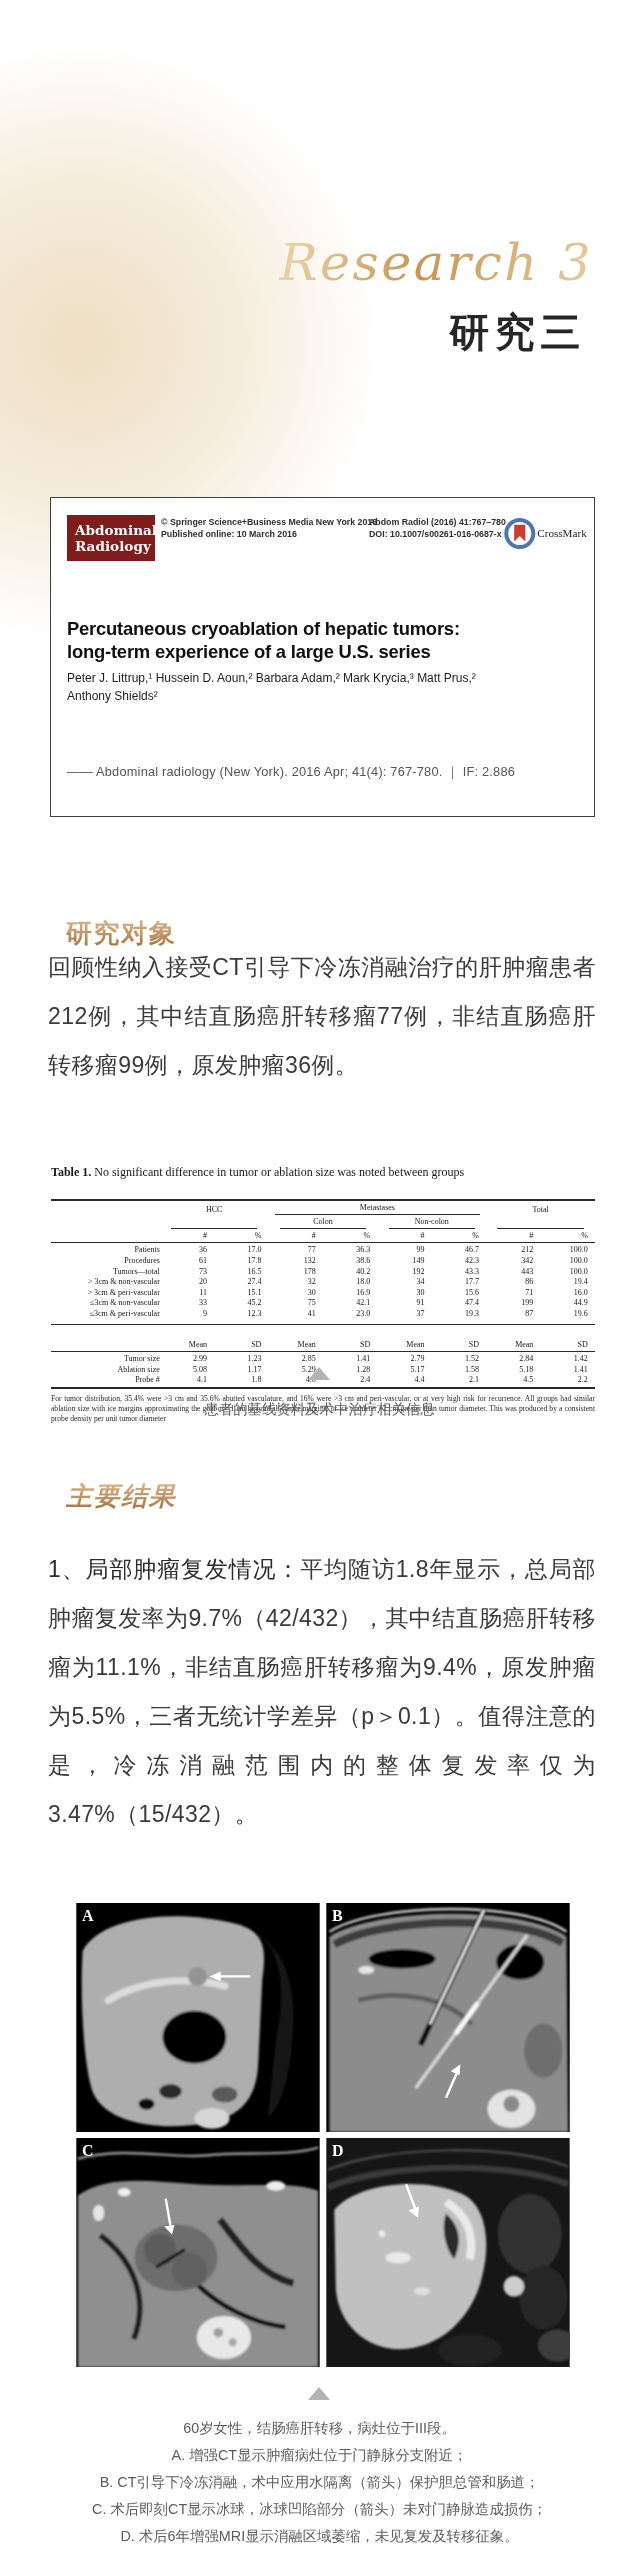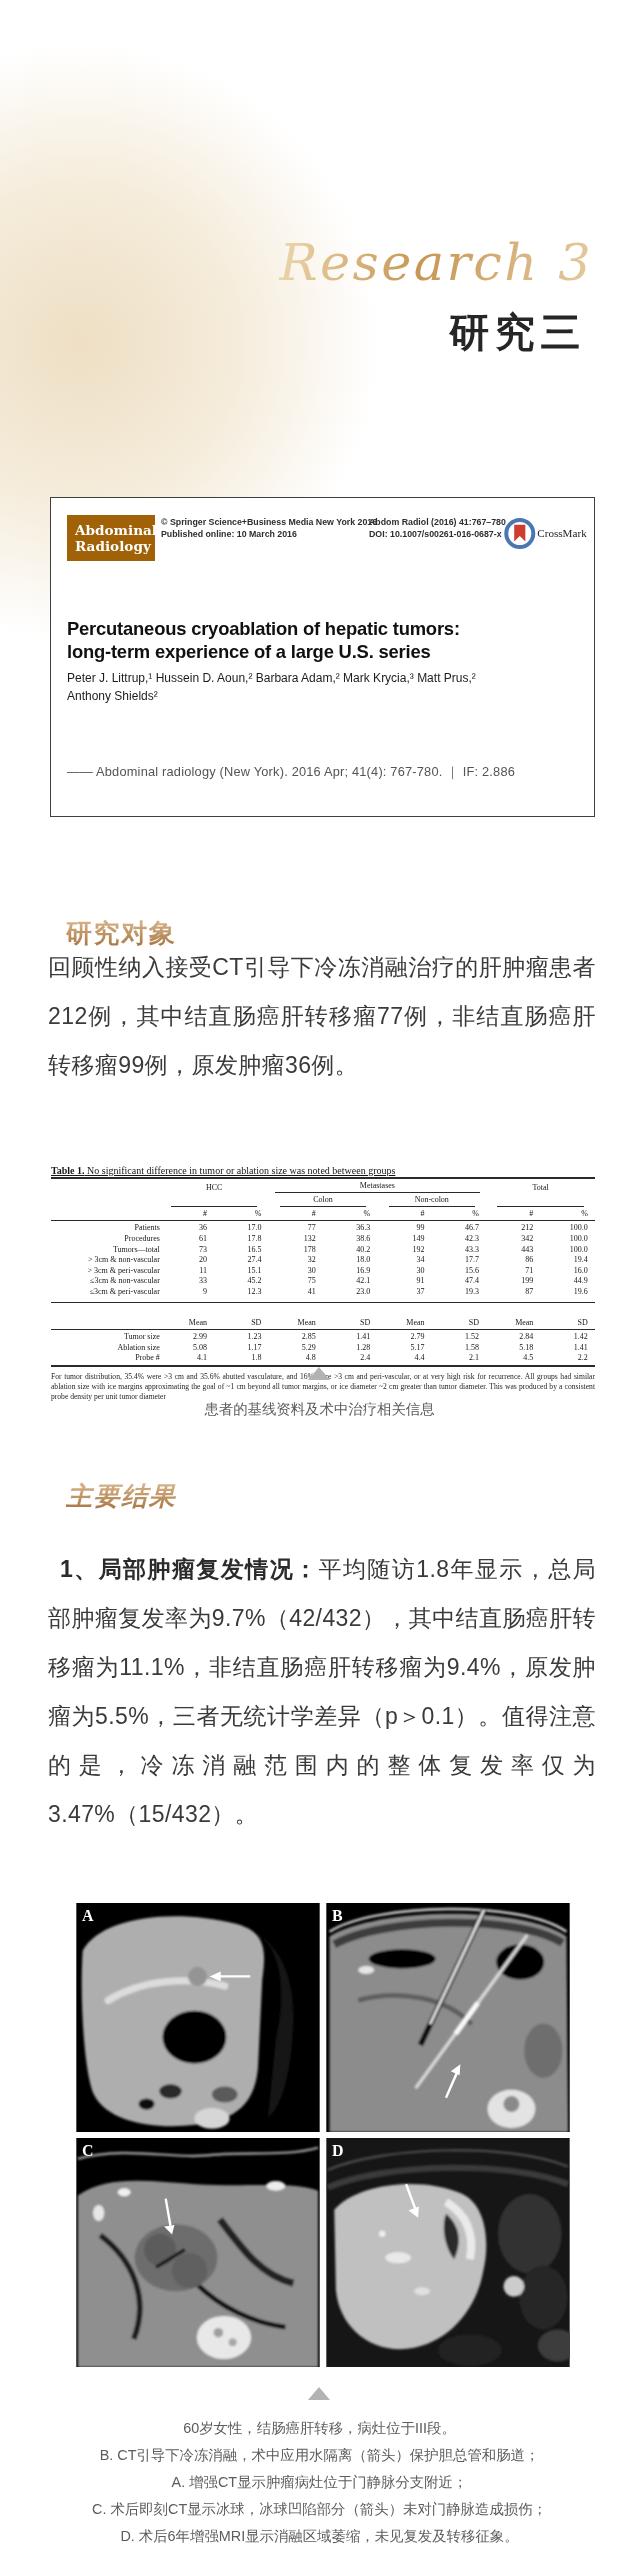--- a/index.html
+++ b/index.html
@@ -13,43 +13,43 @@
     font-style:italic;font-size:51px;letter-spacing:2.4px;color:#c99c62;line-height:1.1;white-space:nowrap;}
   @supports (-webkit-background-clip: text){
     .script-title{background:linear-gradient(100deg,#ecd6ae 0%,#c79654 45%,#e6cb9f 100%);
       -webkit-background-clip:text;-webkit-text-fill-color:transparent;}
   }
   .cn-title{position:absolute;right:53px;top:311px;font-family:Liberation Sans, sans-serif;
     font-weight:700;font-size:40px;letter-spacing:5.6px;color:#262626;line-height:1.05;white-space:nowrap;}
 
   
   .card{position:absolute;left:50px;top:497px;width:545px;height:320px;background:#fff;border:1.6px solid #3f3f3f;box-sizing:border-box;}
-  .jlogo{position:absolute;left:16px;top:17px;width:88px;height:46px;background:#a16207;color:#fff;
+  .jlogo{position:absolute;left:16px;top:17px;width:88px;height:46px;background:#7f1d1d;color:#fff;
     font-family:"DejaVu Serif","Liberation Serif",serif;font-weight:700;font-size:13.6px;line-height:16px;
     padding:7.2px 0 0 8px;box-sizing:border-box;}
   .meta{position:absolute;top:18.4px;font-size:8.8px;font-weight:700;line-height:12px;color:#2e2e2e;}
   .meta.copy{left:110px;} .meta.ref{left:318px;}
   .cm{position:absolute;left:452px;top:17.6px;}
   .ptitle{position:absolute;left:16px;top:119px;font-size:18.4px;font-weight:700;line-height:23px;color:#101010;letter-spacing:-0.2px;}
   .pauth{position:absolute;left:16px;top:171px;font-size:12px;line-height:18.4px;color:#1c1c1c;}
   .pcite{position:absolute;left:16px;top:266px;font-size:12.8px;color:#545454;letter-spacing:0.2px;}
 
   
   .gold-h{position:absolute;left:50px;font-family:"DejaVu Serif","Liberation Serif",serif;font-weight:700;
     font-size:26px;letter-spacing:1.6px;color:#b3834f;line-height:1.1;white-space:nowrap;margin-left:16px;}
   @supports (-webkit-background-clip: text){
     .gold-h{background:linear-gradient(180deg,#d9b78d 0%,#aa7a46 90%);-webkit-background-clip:text;-webkit-text-fill-color:transparent;}
   }
   .para{position:absolute;left:48px;width:548px;font-size:23px;line-height:49px;color:#3a3a3a;
     text-align:justify;letter-spacing:0.4px;}
-  .para b{font-weight:700;color:#2b2b2b;margin-left:12px;}
+  .para b{font-weight:400;color:#2b2b2b;}
 
   
   .tablefig{position:absolute;left:51px;top:1165px;width:544px;font-family:"Liberation Serif","DejaVu Serif",serif;color:#161616;}
-  .tf-title{font-size:10px;margin-bottom:1px;text-decoration:underline;}
+  .tf-title{font-size:12px;margin-bottom:19px;}
   .tf-title .b{font-weight:700;}
   table.ptable{width:100%;border-collapse:collapse;table-layout:fixed;font-size:8px;
     border-top:2.4px double #2a2a2a;border-bottom:2.4px double #2a2a2a;}
   .ptable th{font-weight:400;}
   .ptable .lbl{text-align:right;padding:0.8px 0 0.8px 1.6px;}
   .ptable .num{text-align:right;padding:0.8px 7.2px 0.8px 0;}
   .ptable .grp{text-align:center;padding:2.4px 0 0 0;}
   .ptable .ul{display:block;border-bottom:0.8px solid #2a2a2a;padding:0 0 1.6px 0;margin:0 11.2px;min-height:8.8px;}
   .ptable .ulw{margin:0 6.4px;}
   #units-count td,#units-count th{border-bottom:0.8px solid #2a2a2a;padding-bottom:2.4px;padding-top:1.6px;}
@@ -409,20 +409,20 @@
         <line x1="100" y1="58" x2="112" y2="90" stroke-width="3"></line>
         <path d="M115,100 l-12,-9 13,-5 z" stroke="none"></path>
       </g>
       <text class="ctlabel" x="7" y="22" font-size="20" fill="#fff">D</text>
     </svg>
   </div>
 
   <div class="tri" style="top:2387px;"></div>
   <div class="figcap" style="top:2415px;">
     <div>60岁女性，结肠癌肝转移，病灶位于III段。</div>
+    <div>A. 增强CT显示肿瘤病灶位于门静脉分支附近；</div>
     <div>B. CT引导下冷冻消融，术中应用水隔离（箭头）保护胆总管和肠道；</div>
-    <div>A. 增强CT显示肿瘤病灶位于门静脉分支附近；</div>
     <div>C. 术后即刻CT显示冰球，冰球凹陷部分（箭头）未对门静脉造成损伤；</div>
     <div>D. 术后6年增强MRI显示消融区域萎缩，未见复发及转移征象。</div>
   </div>
 
 </div>
 
 
 </body></html>

